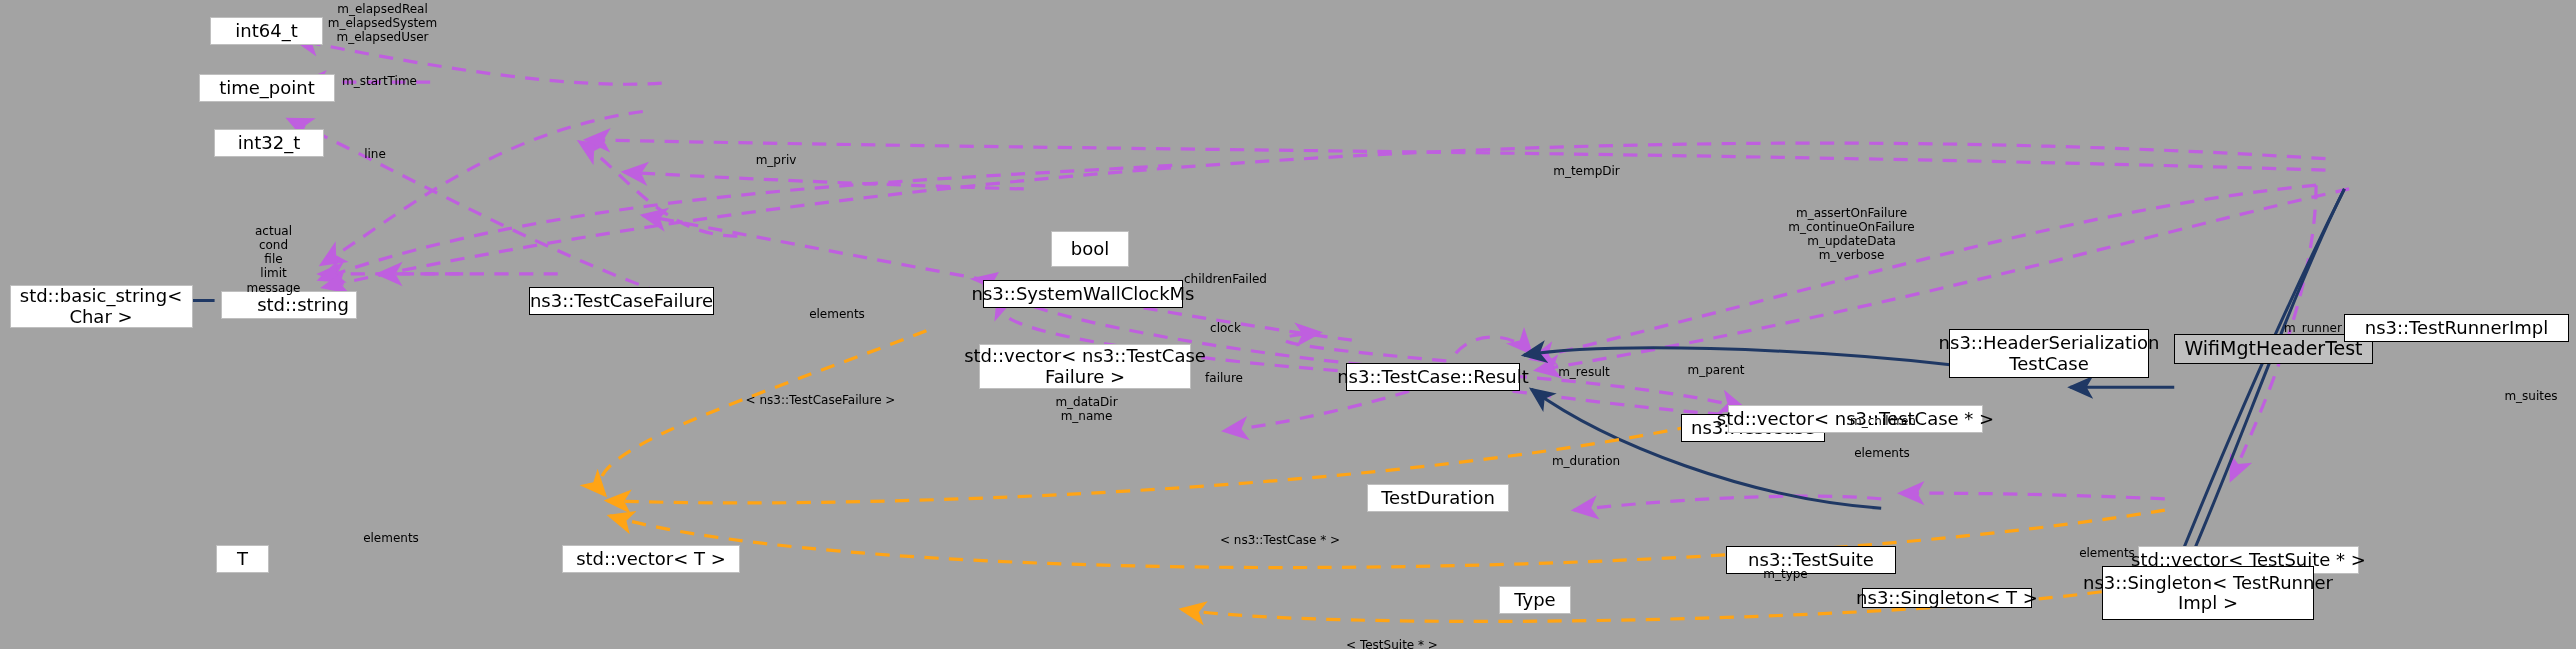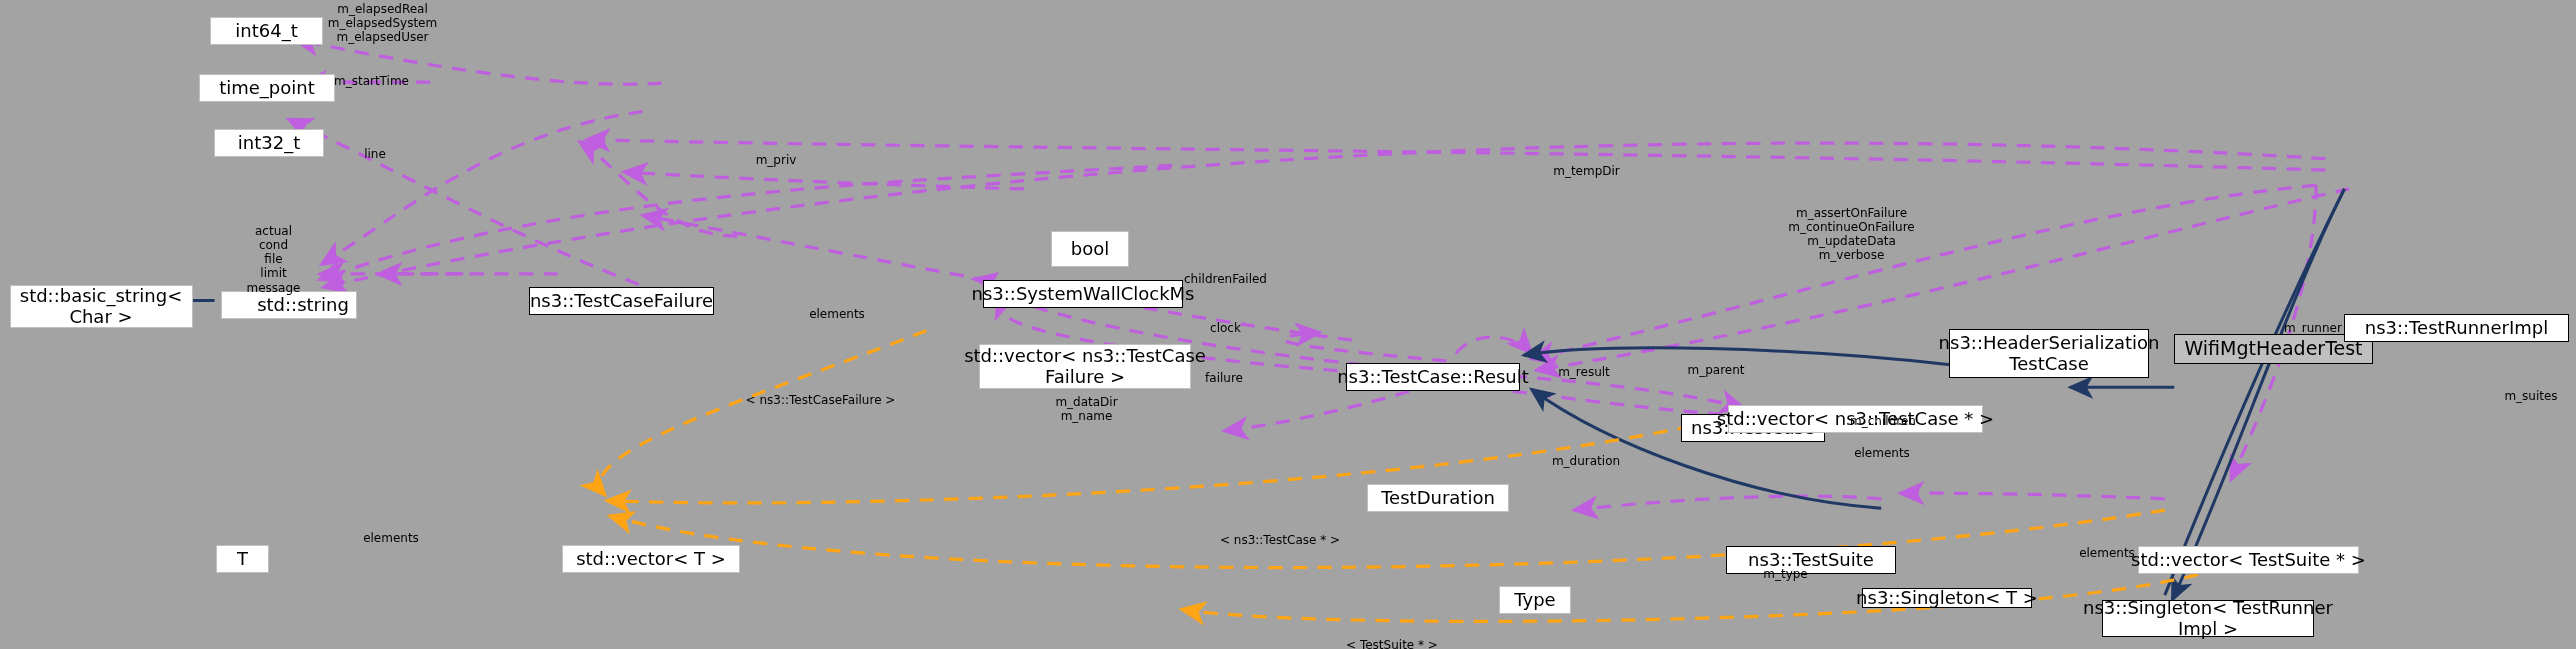--- a/index.html
+++ b/index.html
@@ -123,30 +123,30 @@
   <div class="nodebox nb-plain" style="left:216px;top:545px;width:53px;height:28px;">T</div>
 
   <div class="nodebox nb-plain" style="left:562px;top:545px;width:178px;height:28px;">std::vector&lt; T &gt;</div>
 
   <div class="nodebox nb-strong" style="left:1726px;top:546px;width:170px;height:28px;">ns3::TestSuite</div>
 
   <div class="nodebox nb-plain" style="left:1499px;top:586px;width:72px;height:28px;">Type</div>
 
   <div class="nodebox nb-plain" style="left:2138px;top:546px;width:221px;height:28px;">std::vector&lt; TestSuite * &gt;</div>
 
-  <div class="nodebox nb-strong" style="left:2102px;top:600px;width:212px;height:37px;">ns3::Singleton&lt; TestRunner
+  <div class="nodebox nb-strong" style="left:2102px;top:566px;width:212px;height:54px;">ns3::Singleton&lt; TestRunner
 Impl &gt;</div>
 
   <div class="nodebox nb-strong" style="left:1862px;top:588px;width:170px;height:20px;">ns3::Singleton&lt; T &gt;</div>
 
   <div class="edgelabel" style="left:274px;top:1.9px;width:217px;">m_elapsedReal
 m_elapsedSystem
 m_elapsedUser</div>
 
-  <div class="edgelabel" style="left:296px;top:74px;width:151px;">m_startTime</div>
+  <div class="edgelabel" style="left:304px;top:74px;width:151px;">m_startTime</div>
 
   <div class="edgelabel" style="left:337px;top:147px;width:76px;">line</div>
 
   <div class="edgelabel" style="left:724px;top:153px;width:104px;">m_priv</div>
 
   <div class="edgelabel" style="left:1511px;top:164px;width:151px;">m_tempDir</div>
 
   <div class="edgelabel" style="left:1719px;top:206px;width:265px;">m_assertOnFailure
 m_continueOnFailure
 m_updateData

